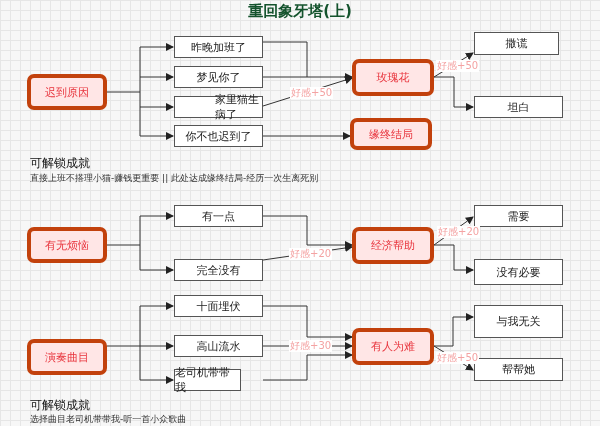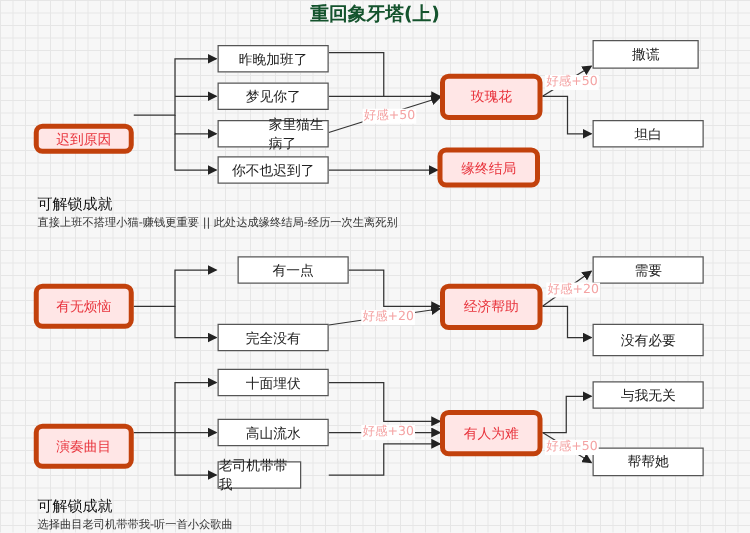--- a/index.html
+++ b/index.html
@@ -56,46 +56,46 @@
     <path d="M140,346 H173" marker-end="url(#ar)"></path>
     <path d="M140,346 V380 H173" marker-end="url(#ar)"></path>
     <path d="M263,306 H307 V337 H352" marker-end="url(#ar)"></path>
     <path d="M263,346 H352" marker-end="url(#ar)"></path>
     <path d="M263,380 H307 V355 H352" marker-end="url(#ar)"></path>
     <path d="M434,346 H453 V317 H473" marker-end="url(#ar)"></path>
     <path d="M434,346 L473,370" marker-end="url(#ar)"></path>
   </g>
 </svg>
 
-<div class="node root" style="left:27px;top:74px;width:80px;height:24px;margin-top:25px;">迟到原因</div>
+<div class="node root" style="left:27px;top:74px;width:80px;height:36px;">迟到原因</div>
 <div class="node opt" style="left:174px;top:36px;width:89px;height:22px;">昨晚加班了</div>
 <div class="node opt" style="left:174px;top:66px;width:89px;height:22px;">梦见你了</div>
 <div class="node opt" style="left:174px;top:96px;width:89px;height:22px;padding-left:40px;">家里猫生病了</div>
 <div class="node opt" style="left:174px;top:125px;width:89px;height:22px;">你不也迟到了</div>
 <div class="node root" style="left:352px;top:59px;width:82px;height:37px;">玫瑰花</div>
 <div class="node root" style="left:350px;top:118px;width:82px;height:32px;">缘终结局</div>
 <div class="node opt" style="left:474px;top:32px;width:85px;height:23px;">撒谎</div>
 <div class="node opt" style="left:474px;top:96px;width:89px;height:22px;">坦白</div>
 <div class="lbl" style="left:290px;top:87px;">好感+50</div>
 <div class="lbl" style="left:436px;top:60px;">好感+50</div>
 <div class="ach-title" style="top:155px;">可解锁成就</div>
 <div class="ach-desc" style="top:172px;">直接上班不搭理小猫-赚钱更重要  ||  此处达成缘终结局-经历一次生离死别</div>
 
 <div class="node root" style="left:27px;top:227px;width:80px;height:36px;">有无烦恼</div>
-<div class="node opt" style="left:190px;top:205px;width:89px;height:22px;">有一点</div>
+<div class="node opt" style="left:174px;top:205px;width:89px;height:22px;">有一点</div>
 <div class="node opt" style="left:174px;top:259px;width:89px;height:22px;">完全没有</div>
 <div class="node root" style="left:352px;top:227px;width:82px;height:37px;">经济帮助</div>
 <div class="node opt" style="left:474px;top:205px;width:89px;height:22px;">需要</div>
 <div class="node opt" style="left:474px;top:259px;width:89px;height:26px;">没有必要</div>
 <div class="lbl" style="left:289px;top:248px;">好感+20</div>
 <div class="lbl" style="left:437px;top:226px;">好感+20</div>
 
 <div class="node root" style="left:27px;top:328px;width:80px;height:36px;margin-top:11px;">演奏曲目</div>
 <div class="node opt" style="left:174px;top:295px;width:89px;height:22px;">十面埋伏</div>
 <div class="node opt" style="left:174px;top:335px;width:89px;height:22px;">高山流水</div>
 <div class="node opt" style="left:174px;top:369px;width:67px;height:22px;">老司机带带我</div>
 <div class="node root" style="left:352px;top:328px;width:82px;height:37px;">有人为难</div>
-<div class="node opt" style="left:474px;top:305px;width:89px;height:22px;">与我无关</div>
+<div class="node opt" style="left:474px;top:305px;width:89px;height:33px;">与我无关</div>
 <div class="node opt" style="left:474px;top:358px;width:89px;height:23px;">帮帮她</div>
 <div class="lbl" style="left:289px;top:340px;">好感+30</div>
 <div class="lbl" style="left:436px;top:352px;">好感+50</div>
 <div class="ach-title" style="top:397px;">可解锁成就</div>
 <div class="ach-desc" style="top:413px;">选择曲目老司机带带我-听一首小众歌曲</div>
 
 </body></html>

